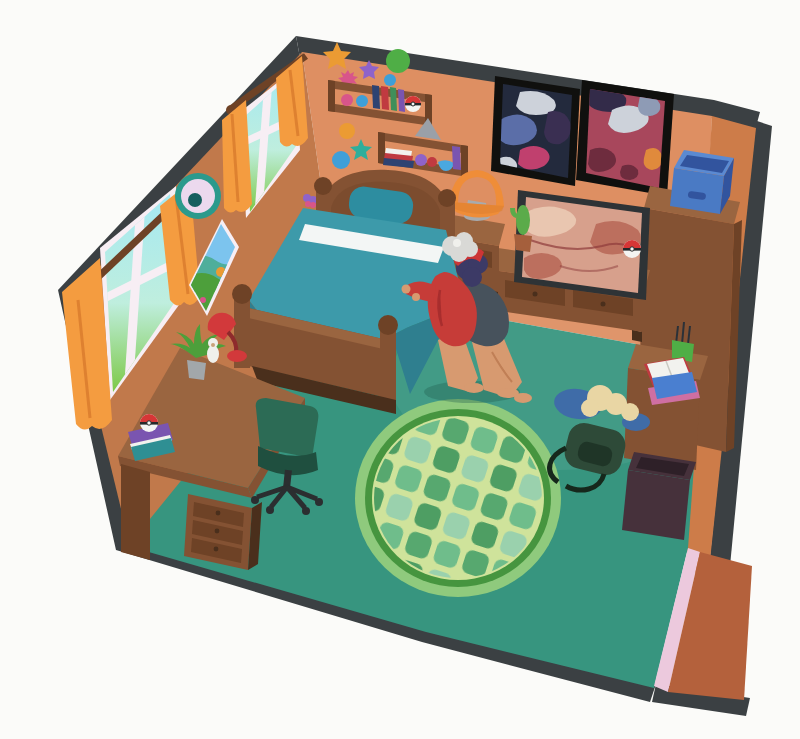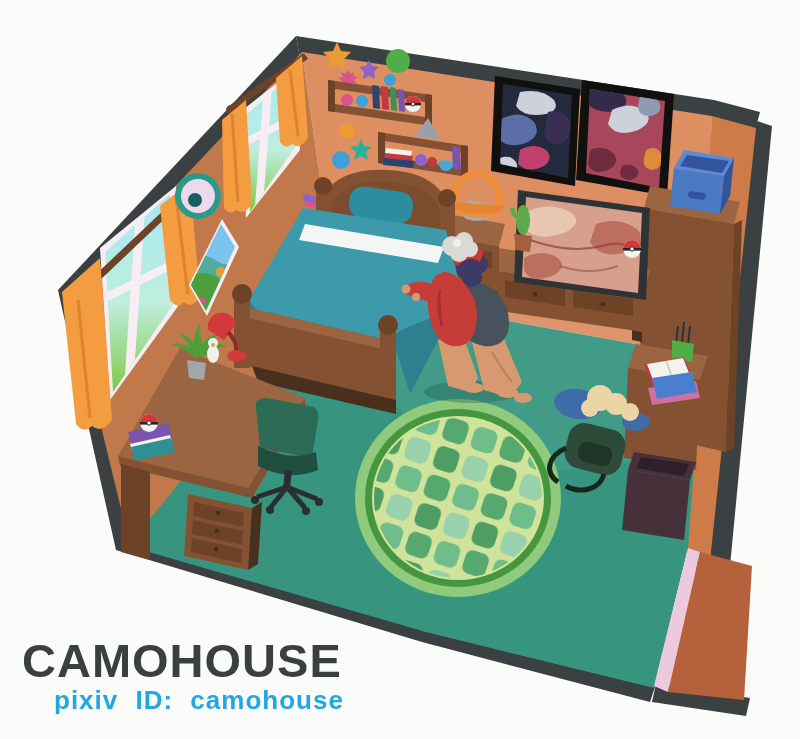--- a/index.html
+++ b/index.html
@@ -442,17 +442,13 @@
     <g>
       <circle class="f-hair-gray" cx="452" cy="246" r="10"></circle>
       <circle class="f-hair-gray" cx="464" cy="241" r="9"></circle>
       <circle class="f-hair-gray" cx="459" cy="253" r="9"></circle>
       <circle class="f-hair-gray" cx="470" cy="249" r="8"></circle>
       <circle class="f-white-soft" cx="457" cy="243" r="4"></circle>
     </g>
   </g>
 </svg>
 
-<div class="caption">
-  <div class="artist">CAMOHOUSE</div>
-  <div class="credit">pixiv ID: camohouse</div>
 </div>
-</div>
 
 </body></html>

